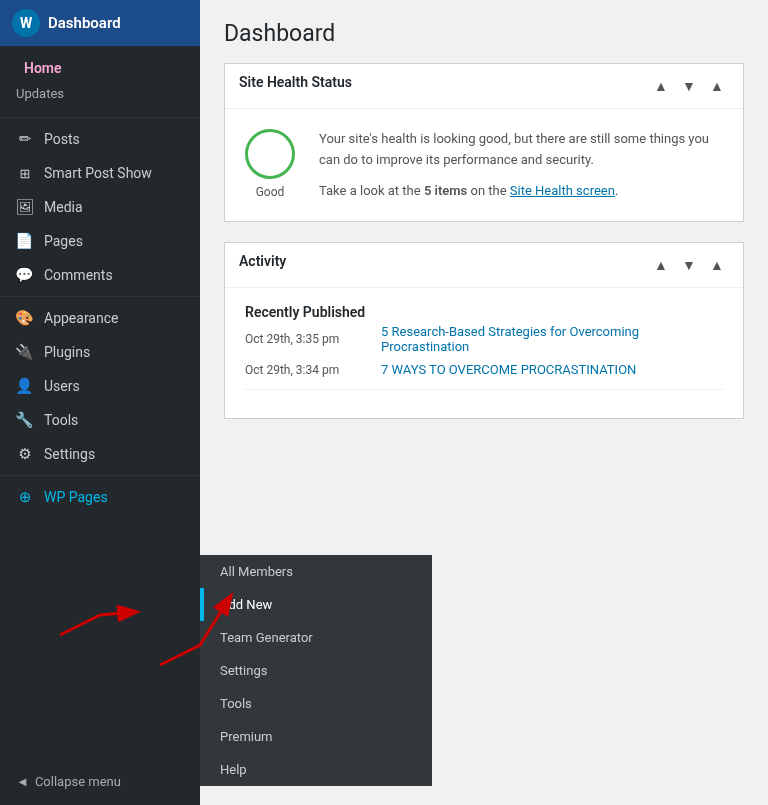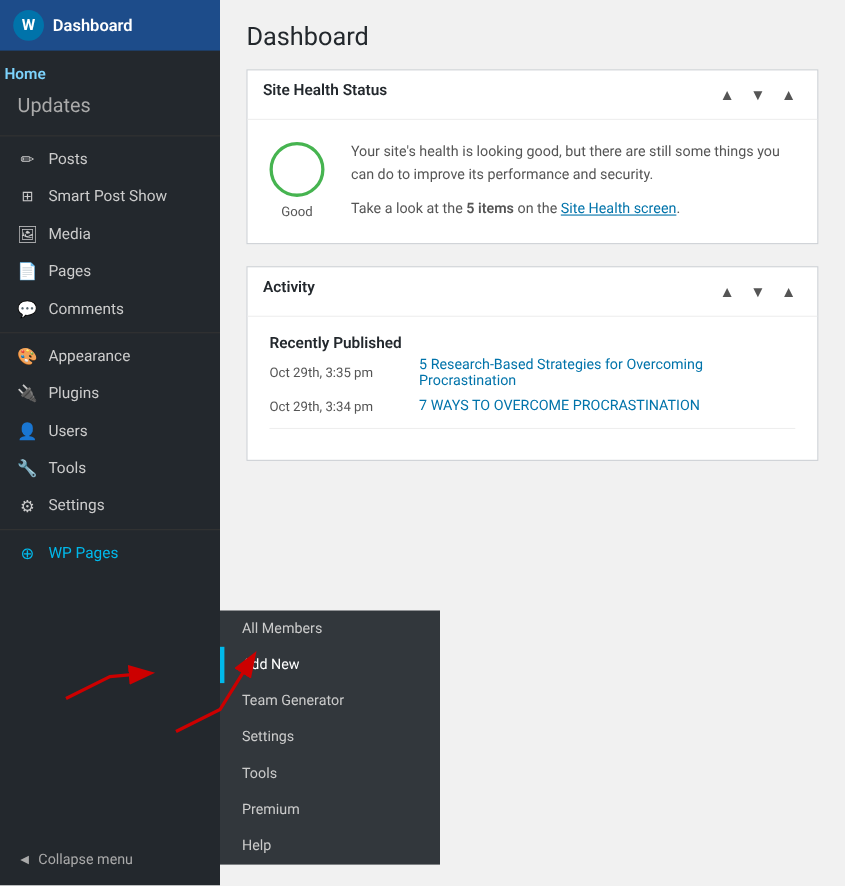--- a/index.html
+++ b/index.html
@@ -42,31 +42,31 @@
       font-size: 14px;
       font-weight: bold;
       flex-shrink: 0;
     }
 
     .sidebar-section {
       padding: 8px 0;
     }
 
     .sidebar-item-home {
-      padding: 6px 4px;
-      color: #7dd3fc;
+      padding: 6px 24px;
+      color: #f9a8d4;
       font-weight: 600;
       font-size: 14px;
       cursor: pointer;
     }
 
     .sidebar-item-updates {
       padding: 4px 16px;
       color: #aaa;
-      font-size: 18px;
+      font-size: 13px;
       cursor: pointer;
     }
 
     .sidebar-divider {
       height: 1px;
       background: #333;
       margin: 4px 0;
     }
 
     .sidebar-nav-item {
@@ -102,21 +102,21 @@
       display: flex;
       align-items: center;
       gap: 6px;
     }
 
     
     #submenu {
       position: absolute;
       left: 200px;
       top: 555px;
-      width: 200px;
+      width: 232px;
       background: #32373c;
       z-index: 200;
       border-left: 4px solid transparent;
     }
 
     .submenu-item {
       padding: 9px 16px;
       color: #ccc;
       cursor: pointer;
       font-size: 13px;

